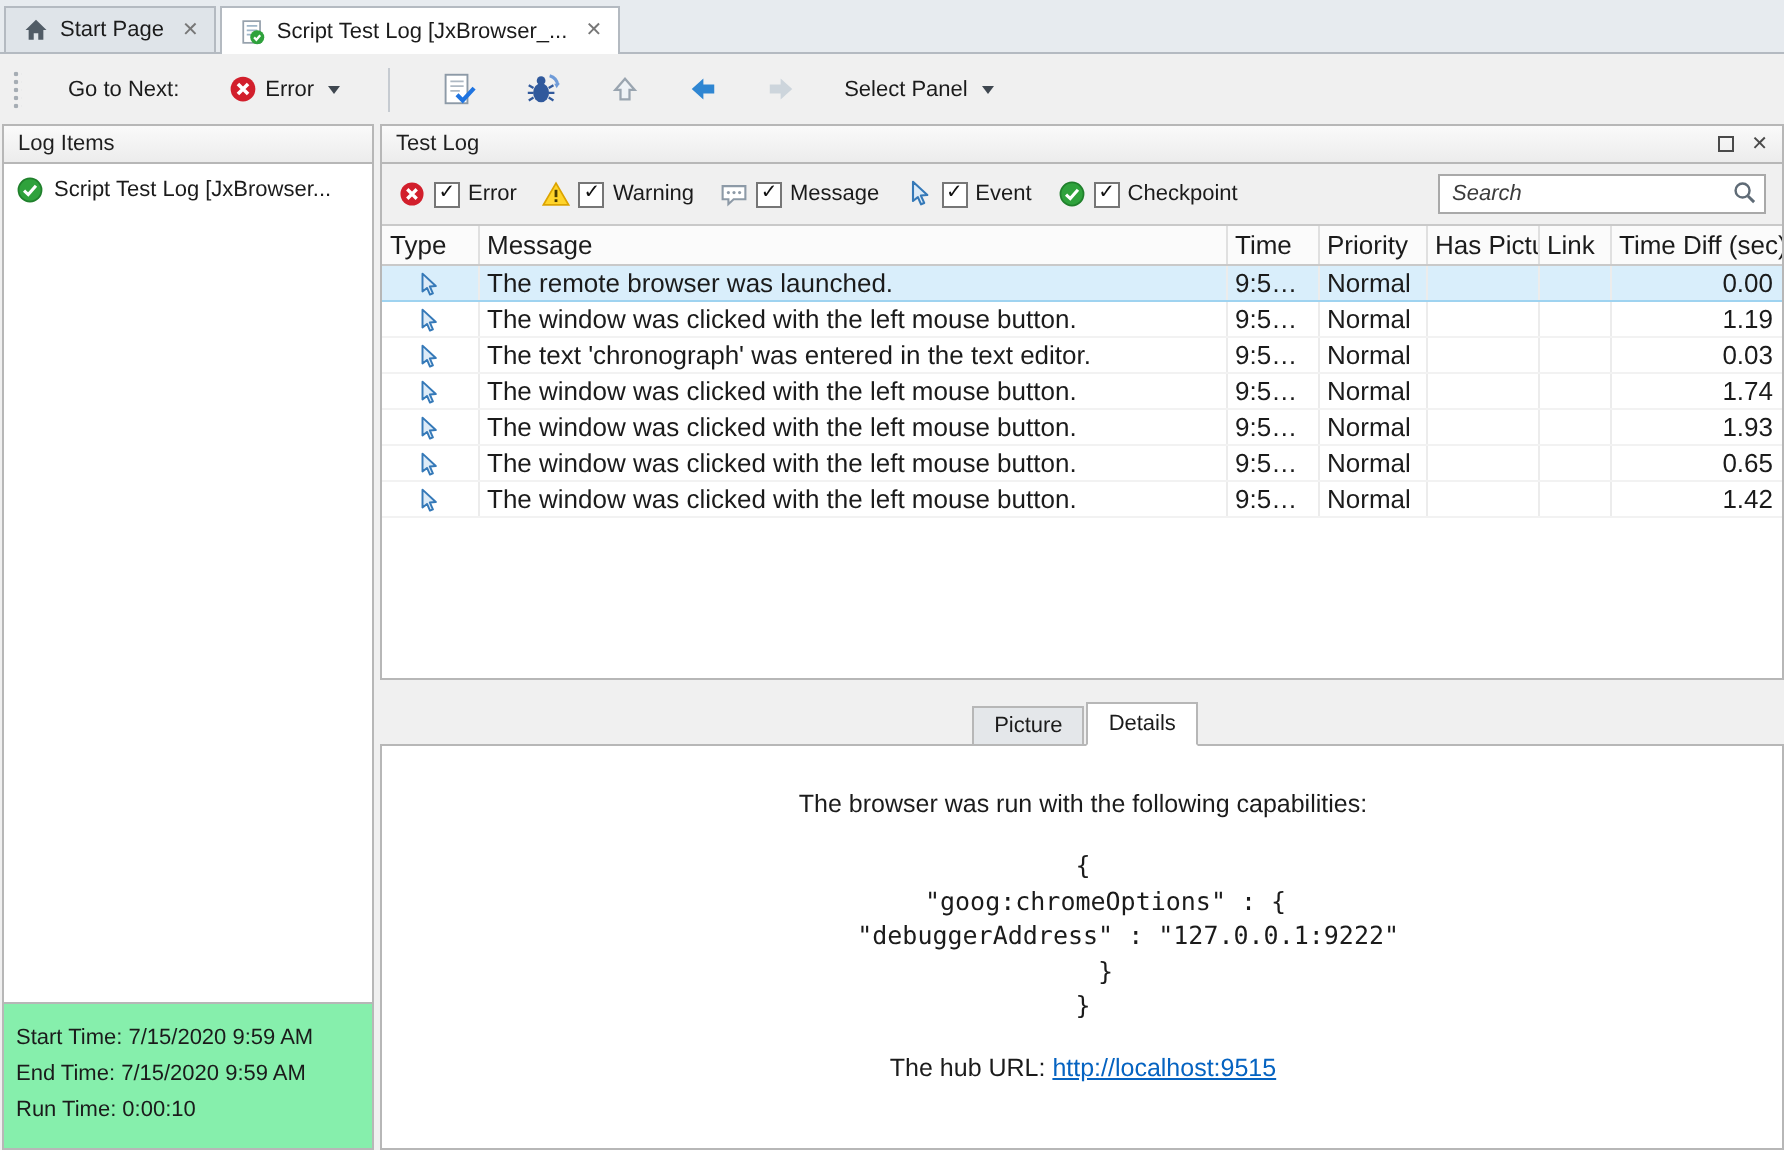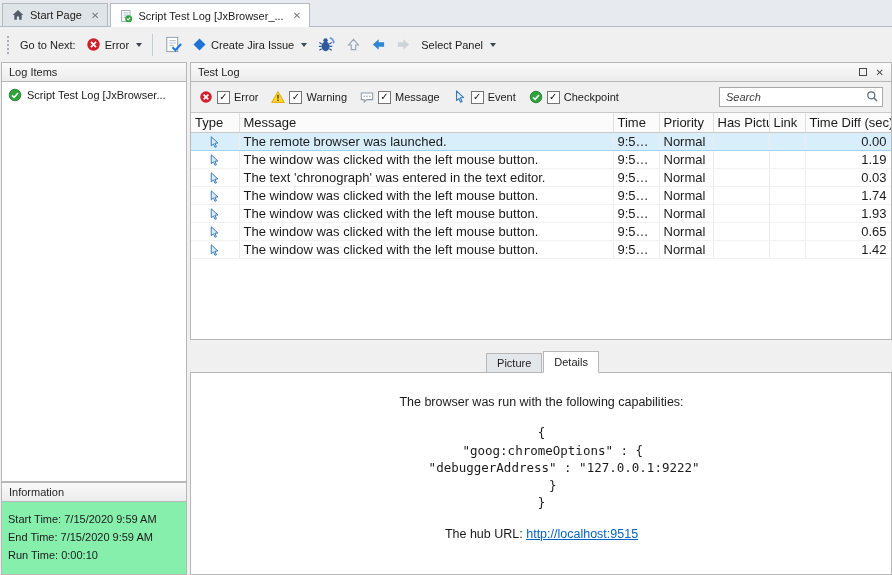--- a/index.html
+++ b/index.html
@@ -14,21 +14,21 @@
   
   .tabbar { flex:0 0 27px; background:#e7ebef; border-bottom:1px solid #b4bac1;
     display:flex; align-items:flex-end; padding:3px 0 0 2px; }
   .tab { height:23px; display:flex; align-items:center; gap:5px; padding:0 8px;
     background:#dfe4e9; border:1px solid #b4bac1; border-bottom:none; margin-right:2px;
     white-space:nowrap; position:relative; }
   .tab.active { background:#fff; height:24px; margin-bottom:-1px; z-index:2; }
   .tab-close { color:#777; font-size:10px; margin-left:4px; }
 
   
-  .toolbar { flex:0 0 35px; display:flex; align-items:center; padding:0 6px; gap:0; }
+  .toolbar { flex:0 0 35px; display:flex; align-items:center; padding:0 6px; gap:14px; }
   .grip { width:5px; height:20px; margin-right:7px;
     background-image:radial-gradient(circle,#a6adb4 1px,transparent 1.3px);
     background-size:4px 4px; }
   .tlabel { margin:0 5px 0 2px; }
   .tbtn { display:flex; align-items:center; gap:4px; padding:3px 5px; border-radius:2px; }
   .caret { width:0; height:0; border-left:3px solid transparent; border-right:3px solid transparent;
     border-top:4px solid #3f4750; margin-left:3px; }
   .tsep { width:1px; height:22px; background:#c6cbd1; margin:0 5px; }
   .icon { display:inline-flex; width:15px; height:15px; flex:0 0 auto; }
   .icon svg { width:100%; height:100%; }
@@ -142,29 +142,20 @@
     <div class="tbtn">
       <span class="icon lg">
         <svg viewBox="0 0 20 20">
           <rect x="4" y="2.5" width="11.5" height="15" fill="#fff" stroke="#8d9aa7"></rect>
           <path d="M6.5 6 h7 M6.5 8.5 h7 M6.5 11 h5" stroke="#aeb9c4" stroke-width="1"></path>
           <path d="M10 13 l3 3 L19 9.5" stroke="#1f74e0" stroke-width="2.2" fill="none"></path>
         </svg>
       </span>
     </div>
     <div class="tbtn">
-      <span class="icon">
-        <svg viewBox="0 0 16 16">
-            <path d="M8 1.6 L14.4 8 L8 14.4 L1.6 8 Z" fill="#2172d7"></path>
-          </svg>
-      </span>
-      <span>Create Jira Issue</span>
-      <span class="caret"></span>
-    </div>
-    <div class="tbtn">
       <span class="icon lg">
         <svg viewBox="0 0 20 20">
           <ellipse cx="9" cy="12" rx="4.2" ry="5" fill="#30599c"></ellipse>
           <circle cx="9" cy="5.6" r="2.3" fill="#30599c"></circle>
           <path d="M5 9.5 L2.5 8 M5 12 H2 M5 14.5 L2.5 16 M13 9.5 L15.5 8 M13 12 H16 M13 14.5 L15.5 16" stroke="#30599c" stroke-width="1.2"></path>
           <path d="M13.5 3 a6 6 0 0 1 4.3 5" stroke="#6f9bd8" stroke-width="1.7" fill="none"></path>
           <path d="M18.8 7 l-1.6 2.6 -1.3 -2.4 Z" fill="#6f9bd8"></path>
         </svg>
       </span>
     </div>
@@ -204,23 +195,20 @@
       <div class="tree-box">
         <div class="tree-item">
           <span class="icon sm">
             <svg viewBox="0 0 16 16">
                 <circle cx="8" cy="8" r="6.6" fill="#2fa23c" stroke="#20802c"></circle>
                 <path d="M4.6 8.4 L7 10.6 L11.4 5.6" stroke="#fff" stroke-width="1.8" fill="none"></path>
               </svg>
           </span>
           <span class="tree-label">Script Test Log [JxBrowser...</span>
         </div>
-      </div>
-      <div class="panel-header">
-        <span>Information</span>
       </div>
       <div class="info-box">
         <div>Start Time: 7/15/2020 9:59 AM</div>
         <div>End Time: 7/15/2020 9:59 AM</div>
         <div>Run Time: 0:00:10</div>
       </div>
     </div>
 
     <div class="main-col">
       <div class="panel-header">

